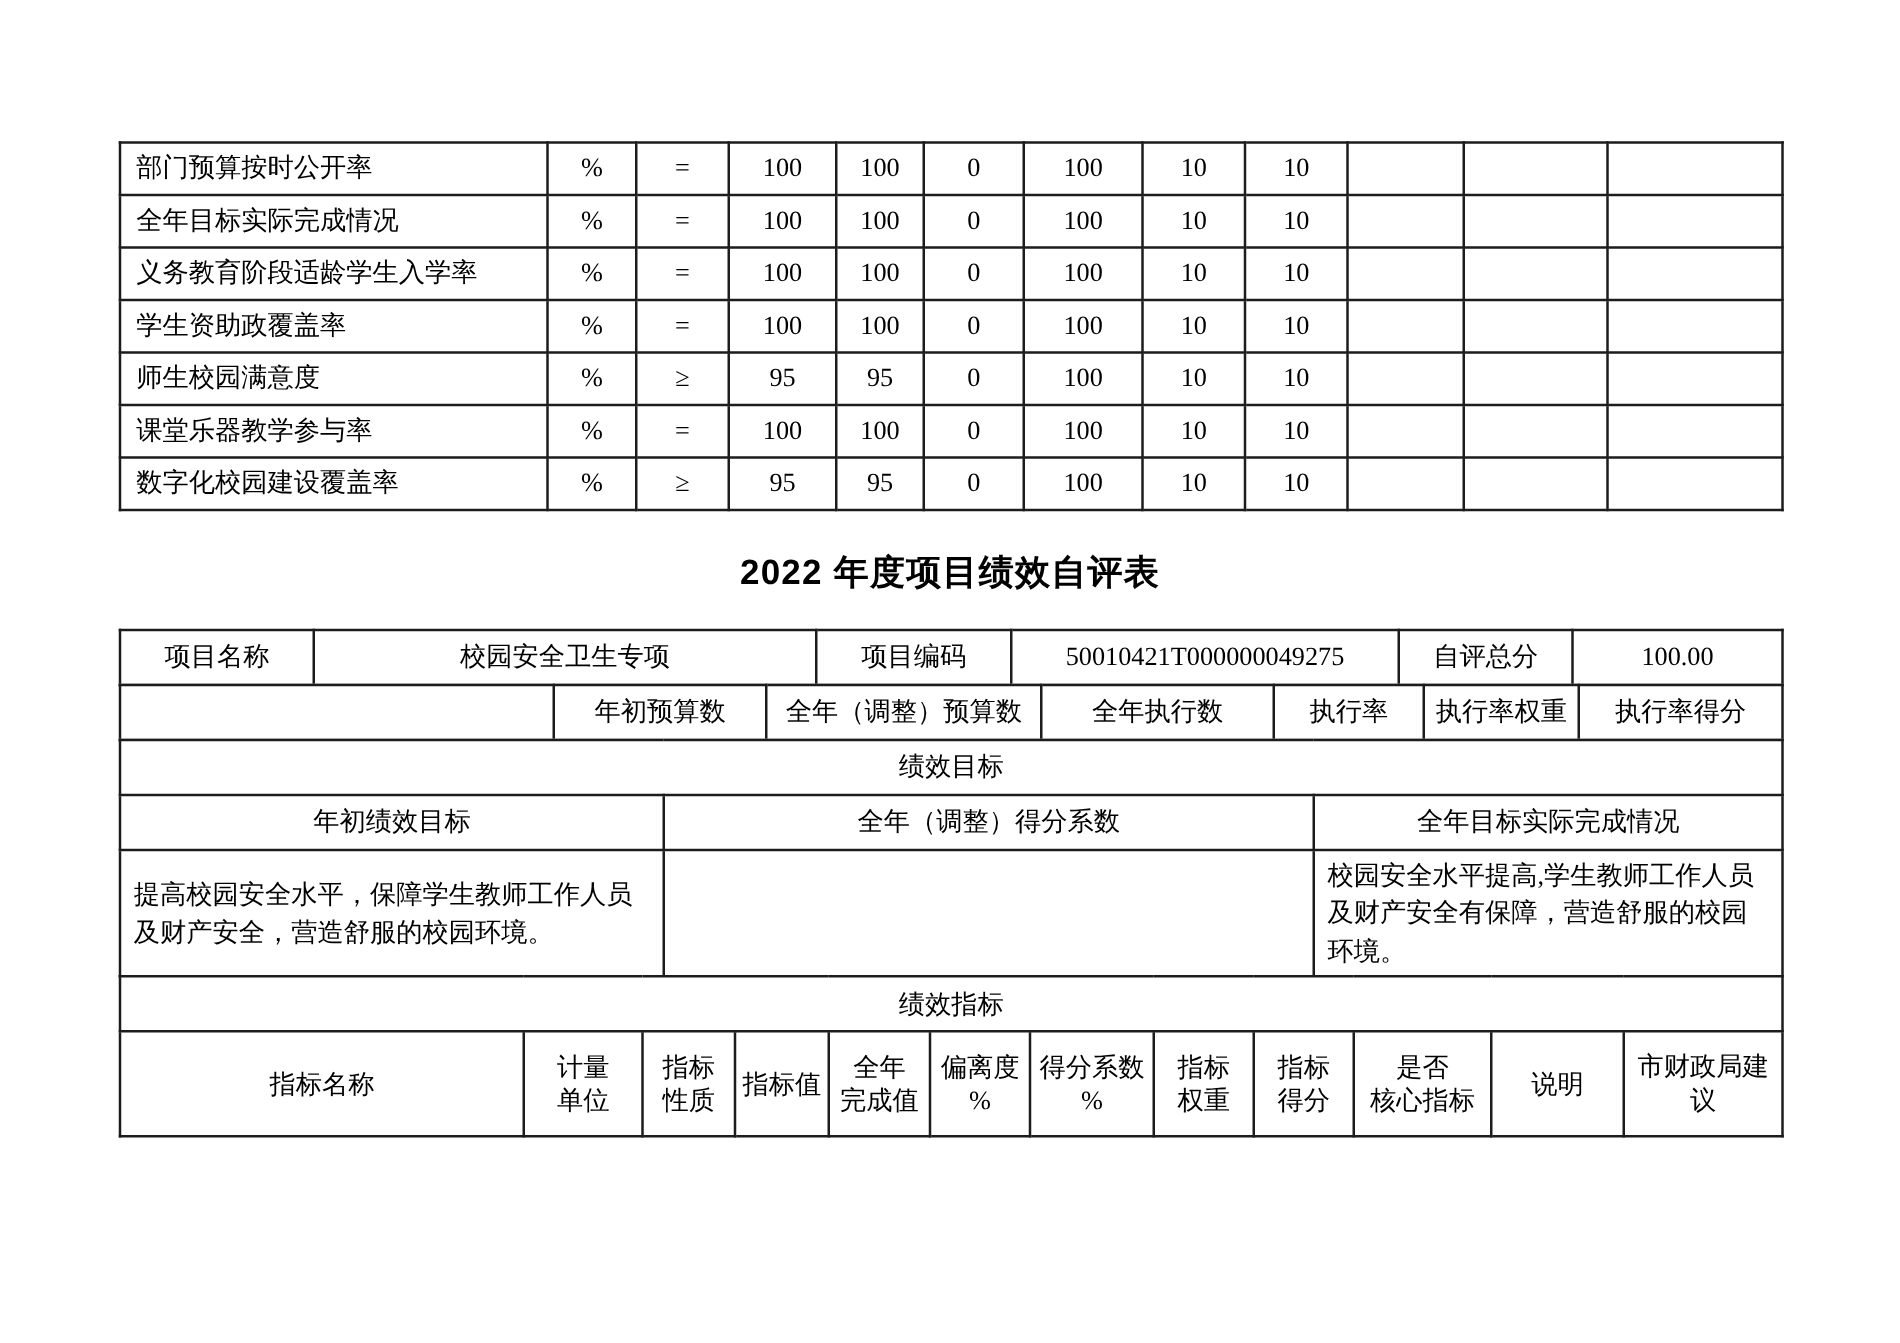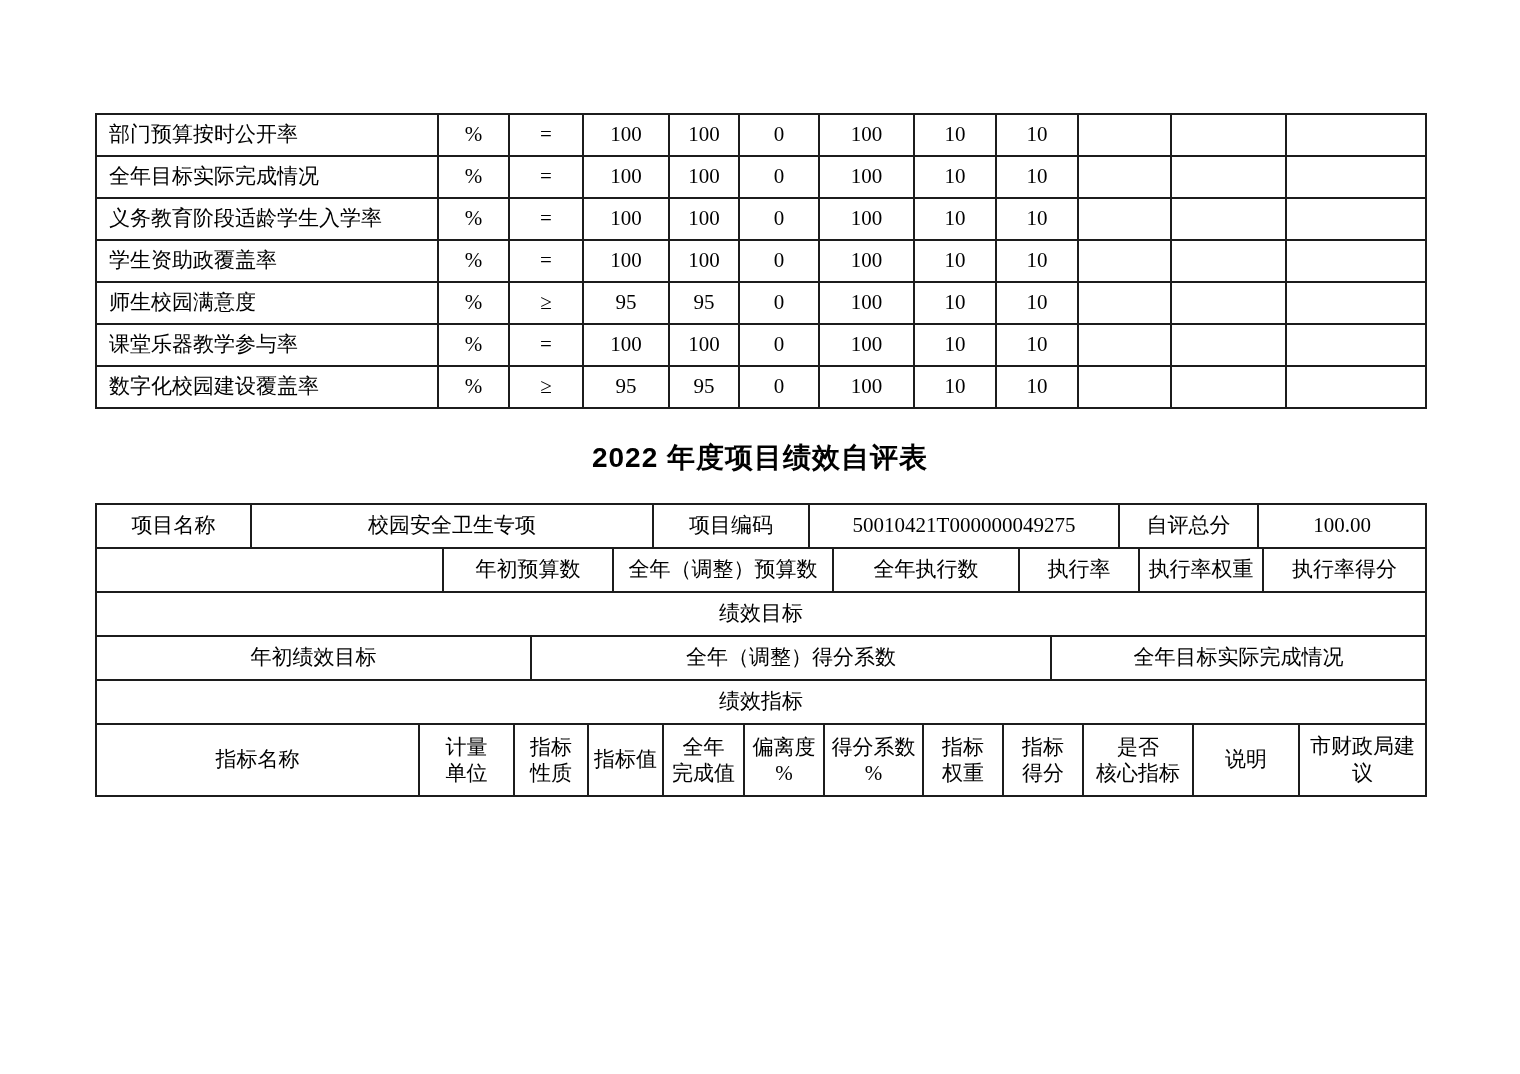--- a/index.html
+++ b/index.html
@@ -31,21 +31,21 @@
     font-weight: normal;
     text-align: center;
     vertical-align: middle;
     padding: 2px 4px;
     overflow: hidden;
     line-height: 1.3;
   }
   .t-cont tr { height: 42px; border-radius: 17px; }
   .t-std tr  { height: 44px; }
   tr.goal-row { height: 60px; }
-  tr.ind-head-row { height: 72px; }
+  tr.ind-head-row { height: 84px; }
   .stack { margin-top: -2px; }
   .tl { text-align: left; padding-left: 12px; }
   .indent { text-align: left; padding-left: 34px; }
   .goal-text {
     text-align: left;
     vertical-align: middle;
     padding: 4px 10px;
     line-height: 1.45;
   }
   .pre { white-space: pre-line; line-height: 1.25; margin-left: 36px; }
@@ -236,20 +236,25 @@
         <col style="width:375px">
     </colgroup>
     <tbody>
       <tr>
         <td colspan="3">绩效目标</td>
       </tr>
       <tr>
         <td>年初绩效目标</td>
         <td>全年（调整）得分系数</td>
         <td>全年目标实际完成情况</td>
+      </tr>
+      <tr class="goal-row">
+        <td class="goal-text">提高校园安全水平，保障学生教师工作人员及财产安全，营造舒服的校园环境。</td>
+        <td class="goal-text"></td>
+        <td class="goal-text">校园安全水平提高,学生教师工作人员及财产安全有保障，营造舒服的校园环境。</td>
       </tr>
     </tbody>
   </table>
 
   <table class="t-std stack">
     <colgroup>
       <col style="width:323px">
         <col style="width:95px">
         <col style="width:74px">
         <col style="width:75px">

